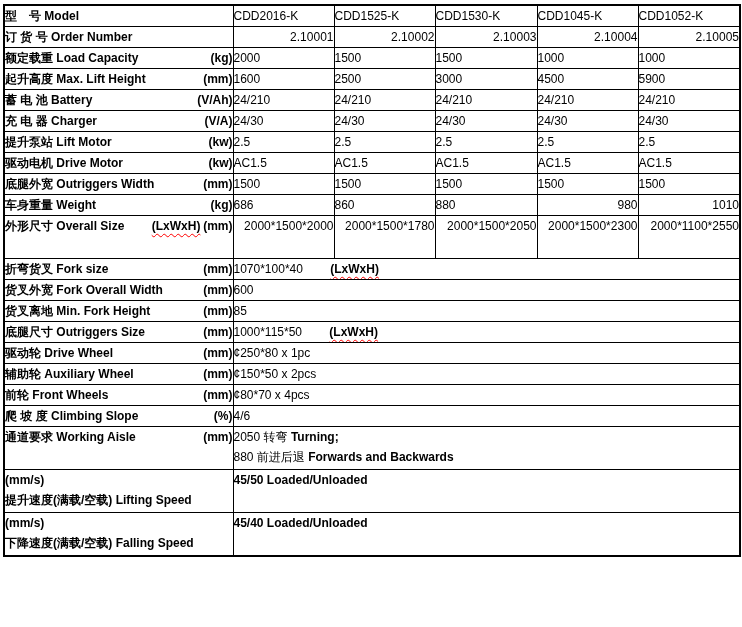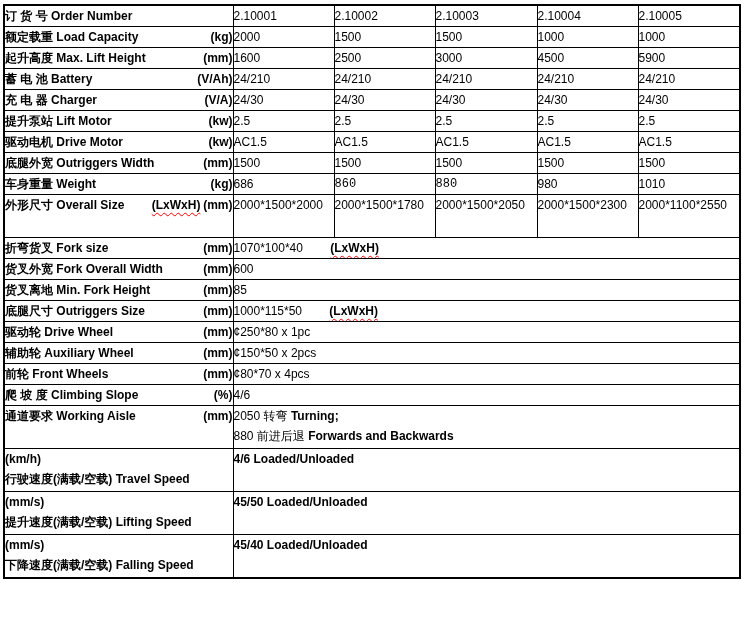--- a/index.html
+++ b/index.html
@@ -40,22 +40,22 @@
   }
   .label-wrap { display: block; }
   .unit { float: right; white-space: nowrap; }
   .label-wrap.newline .unit { float: none; display: block; }
   td.value-cell {
     padding: 0px 6px 0px 7px;
     word-break: break-all;
   }
   td.span-cell { word-break: normal; }
   .v-blue  { color: #0000ff; }
-  .v-red   { color: #c46a6a; font-family: Liberation Mono, monospace; }
-  .v-black { color: #000000; }
+  .v-red   { color: #c46a6a; }
+  .v-black { color: #000000; text-align: right; }
   .seg-bold { font-weight: bold; }
   .wavy {
     text-decoration-line: underline;
     text-decoration-style: wavy;
     text-decoration-color: #ff0000;
     text-decoration-thickness: 1px;
     text-underline-offset: 3px;
     padding-left: 24px;
   }
   .value-line { display: block; white-space: nowrap; }
@@ -69,20 +69,30 @@
         <col style="width: 229px;">
         <col style="width: 101px;">
         <col style="width: 101px;">
         <col style="width: 102px;">
         <col style="width: 101px;">
         <col style="width: 102px;">
       </colgroup>
     <tbody id="table-body">
         <tr class="row-single">
           <td class="label-cell">
+            <div class="label-wrap"><span>型　号 Model</span></div>
+          </td>
+          <td class="value-cell v-blue"><span>CDD2016-K</span></td>
+          <td class="value-cell v-blue"><span>CDD1525-K</span></td>
+          <td class="value-cell v-blue"><span>CDD1530-K</span></td>
+          <td class="value-cell v-blue"><span>CDD1045-K</span></td>
+          <td class="value-cell v-blue"><span>CDD1052-K</span></td>
+        </tr>
+        <tr class="row-single">
+          <td class="label-cell">
             <div class="label-wrap"><span>订 货 号 Order Number</span></div>
           </td>
           <td class="value-cell v-black"><span>2.10001</span></td>
           <td class="value-cell v-black"><span>2.10002</span></td>
           <td class="value-cell v-black"><span>2.10003</span></td>
           <td class="value-cell v-black"><span>2.10004</span></td>
           <td class="value-cell v-black"><span>2.10005</span></td>
         </tr>
         <tr class="row-single">
           <td class="label-cell">
@@ -242,28 +252,20 @@
           <td class="label-cell">
             <div class="label-wrap"><span class="unit">(mm)</span><span>通道要求 Working Aisle</span></div>
           </td>
           <td colspan="5" class="value-cell span-cell">
             <div class="value-line"><span class="">2050 转弯 </span><span class="seg-bold ">Turning;</span></div>
             <div class="value-line"><span class="">880 前进后退 </span><span class="seg-bold ">Forwards and Backwards</span></div>
           </td>
         </tr>
         <tr class="row-tall">
           <td class="label-cell">
-            <div class="label-wrap newline"><span class="unit">(km/h)</span><span>行驶速度(满载/空载) Travel Speed</span></div>
-          </td>
-          <td colspan="5" class="value-cell span-cell">
-            <div class="value-line"><span class="seg-bold ">4/6 Loaded/Unloaded</span></div>
-          </td>
-        </tr>
-        <tr class="row-tall">
-          <td class="label-cell">
             <div class="label-wrap newline"><span class="unit">(mm/s)</span><span>提升速度(满载/空载)  Lifting Speed</span></div>
           </td>
           <td colspan="5" class="value-cell span-cell">
             <div class="value-line"><span class="seg-bold ">45/50 Loaded/Unloaded</span></div>
           </td>
         </tr>
         <tr class="row-tall">
           <td class="label-cell">
             <div class="label-wrap newline"><span class="unit">(mm/s)</span><span>下降速度(满载/空载) Falling Speed</span></div>
           </td>

